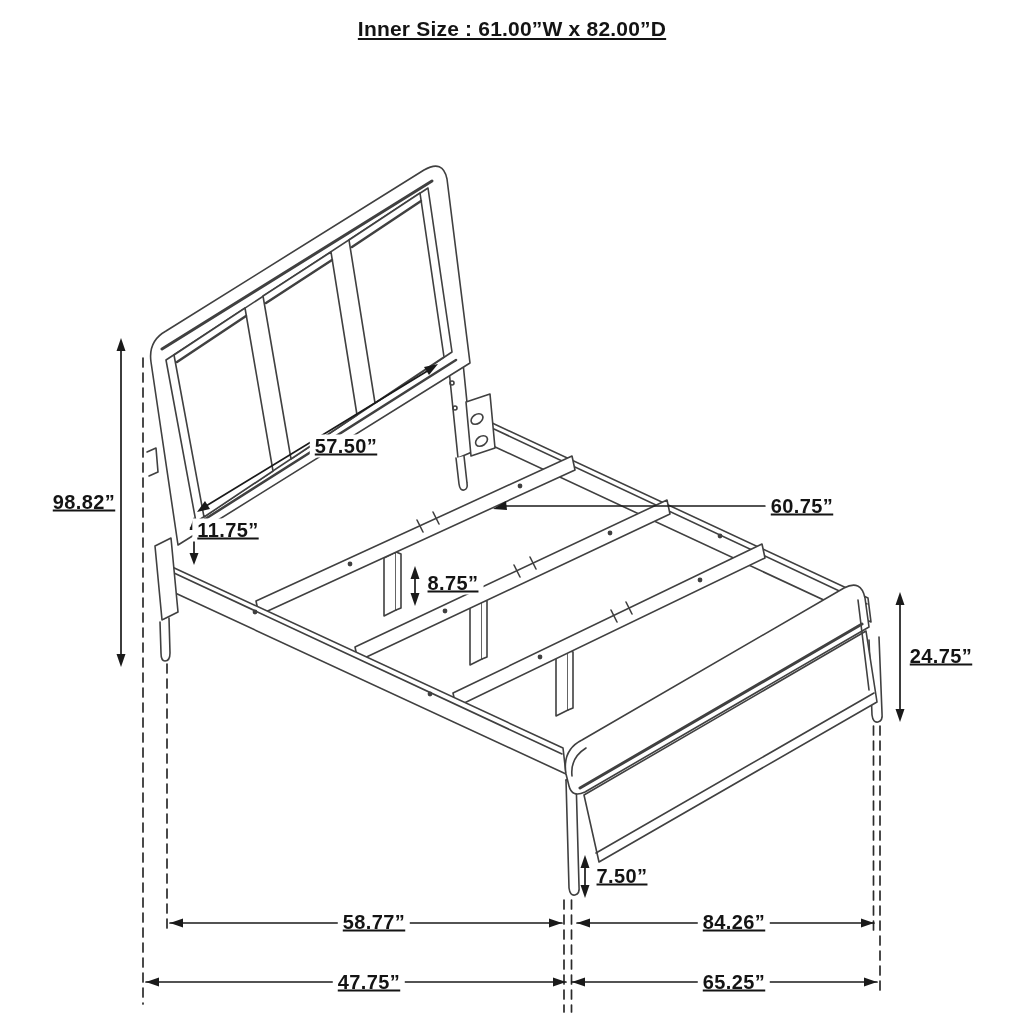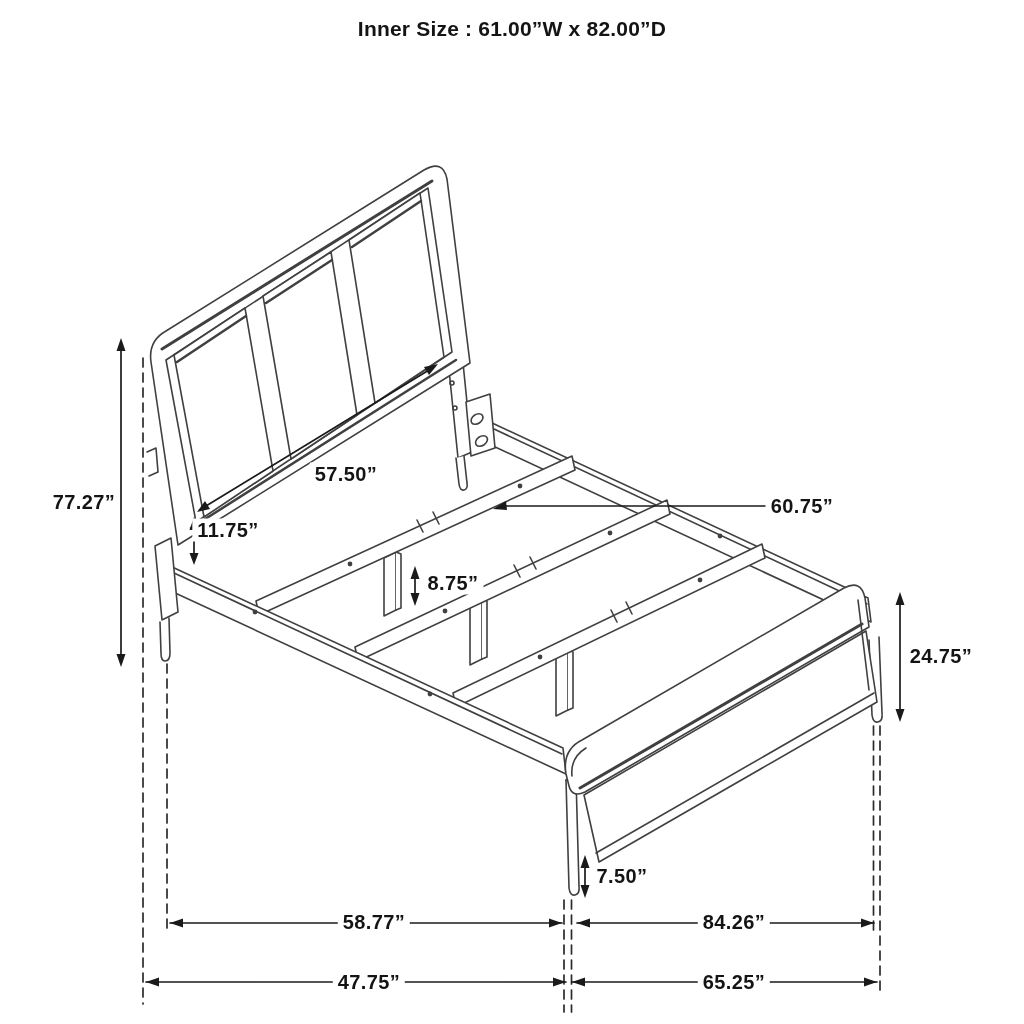--- a/index.html
+++ b/index.html
@@ -1,20 +1,20 @@
 <!DOCTYPE html>
 <html><head>
 <meta charset="utf-8">
 <style>
   html,body{margin:0;padding:0;background:#fff;}
   .stage{position:relative;width:1024px;height:1024px;background:#ffffff;overflow:hidden;
          font-family:"Liberation Sans",sans-serif;}
   .stage svg{position:absolute;left:0;top:0;}
   .lbl{position:absolute;transform:translate(-50%,-50%);font-weight:bold;font-size:20px;
-       color:#141414;background:#ffffff;padding:0 5px;white-space:nowrap;letter-spacing:.4px;}
+       color:#141414;background:#ffffff;padding:0 5px;white-space:nowrap;letter-spacing:.4px;text-decoration:underline;}
   .title{font-size:21px;letter-spacing:.2px;}
 </style>
 </head>
 <body>
 
 <div class="stage">
 
 <svg width="1024" height="1024" viewBox="0 0 1024 1024">
 
   <g stroke="#404040" stroke-width="1.6" fill="none" stroke-linejoin="round" stroke-linecap="round">
@@ -183,22 +183,22 @@
     <g>
       <path d="M 572 982 L 877 982"></path>
       <path d="M 572 982 L 585 977.5 L 585 986.5 Z" fill="#1a1a1a" stroke="none"></path>
       <path d="M 877 982 L 864 977.5 L 864 986.5 Z" fill="#1a1a1a" stroke="none"></path>
     </g>
   </g>
 </svg>
 
 <div class="lbl title" style="left:512px;top:29px;">Inner Size : 61.00”W x 82.00”D</div>
 
-<div class="lbl" style="left:84px;top:502px;">77.27”</div>
-<div class="lbl" style="left:346px;top:446px;margin-top:28px;">57.50”</div>
+<div class="lbl" style="left:84px;top:502px;">98.82”</div>
+<div class="lbl" style="left:346px;top:446px;">57.50”</div>
 <div class="lbl" style="left:228px;top:530px;">11.75”</div>
 <div class="lbl" style="left:453px;top:583px;text-align:center;">8.75”</div>
 <div class="lbl" style="left:802px;top:506px;">60.75”</div>
 <div class="lbl" style="left:941px;top:656px;">24.75”</div>
 <div class="lbl" style="left:622px;top:876px;">7.50”</div>
 <div class="lbl" style="left:374px;top:922px;">58.77”</div>
 <div class="lbl" style="left:734px;top:922px;">84.26”</div>
 <div class="lbl" style="left:369px;top:982px;">47.75”</div>
 <div class="lbl" style="left:734px;top:982px;">65.25”</div>
 

